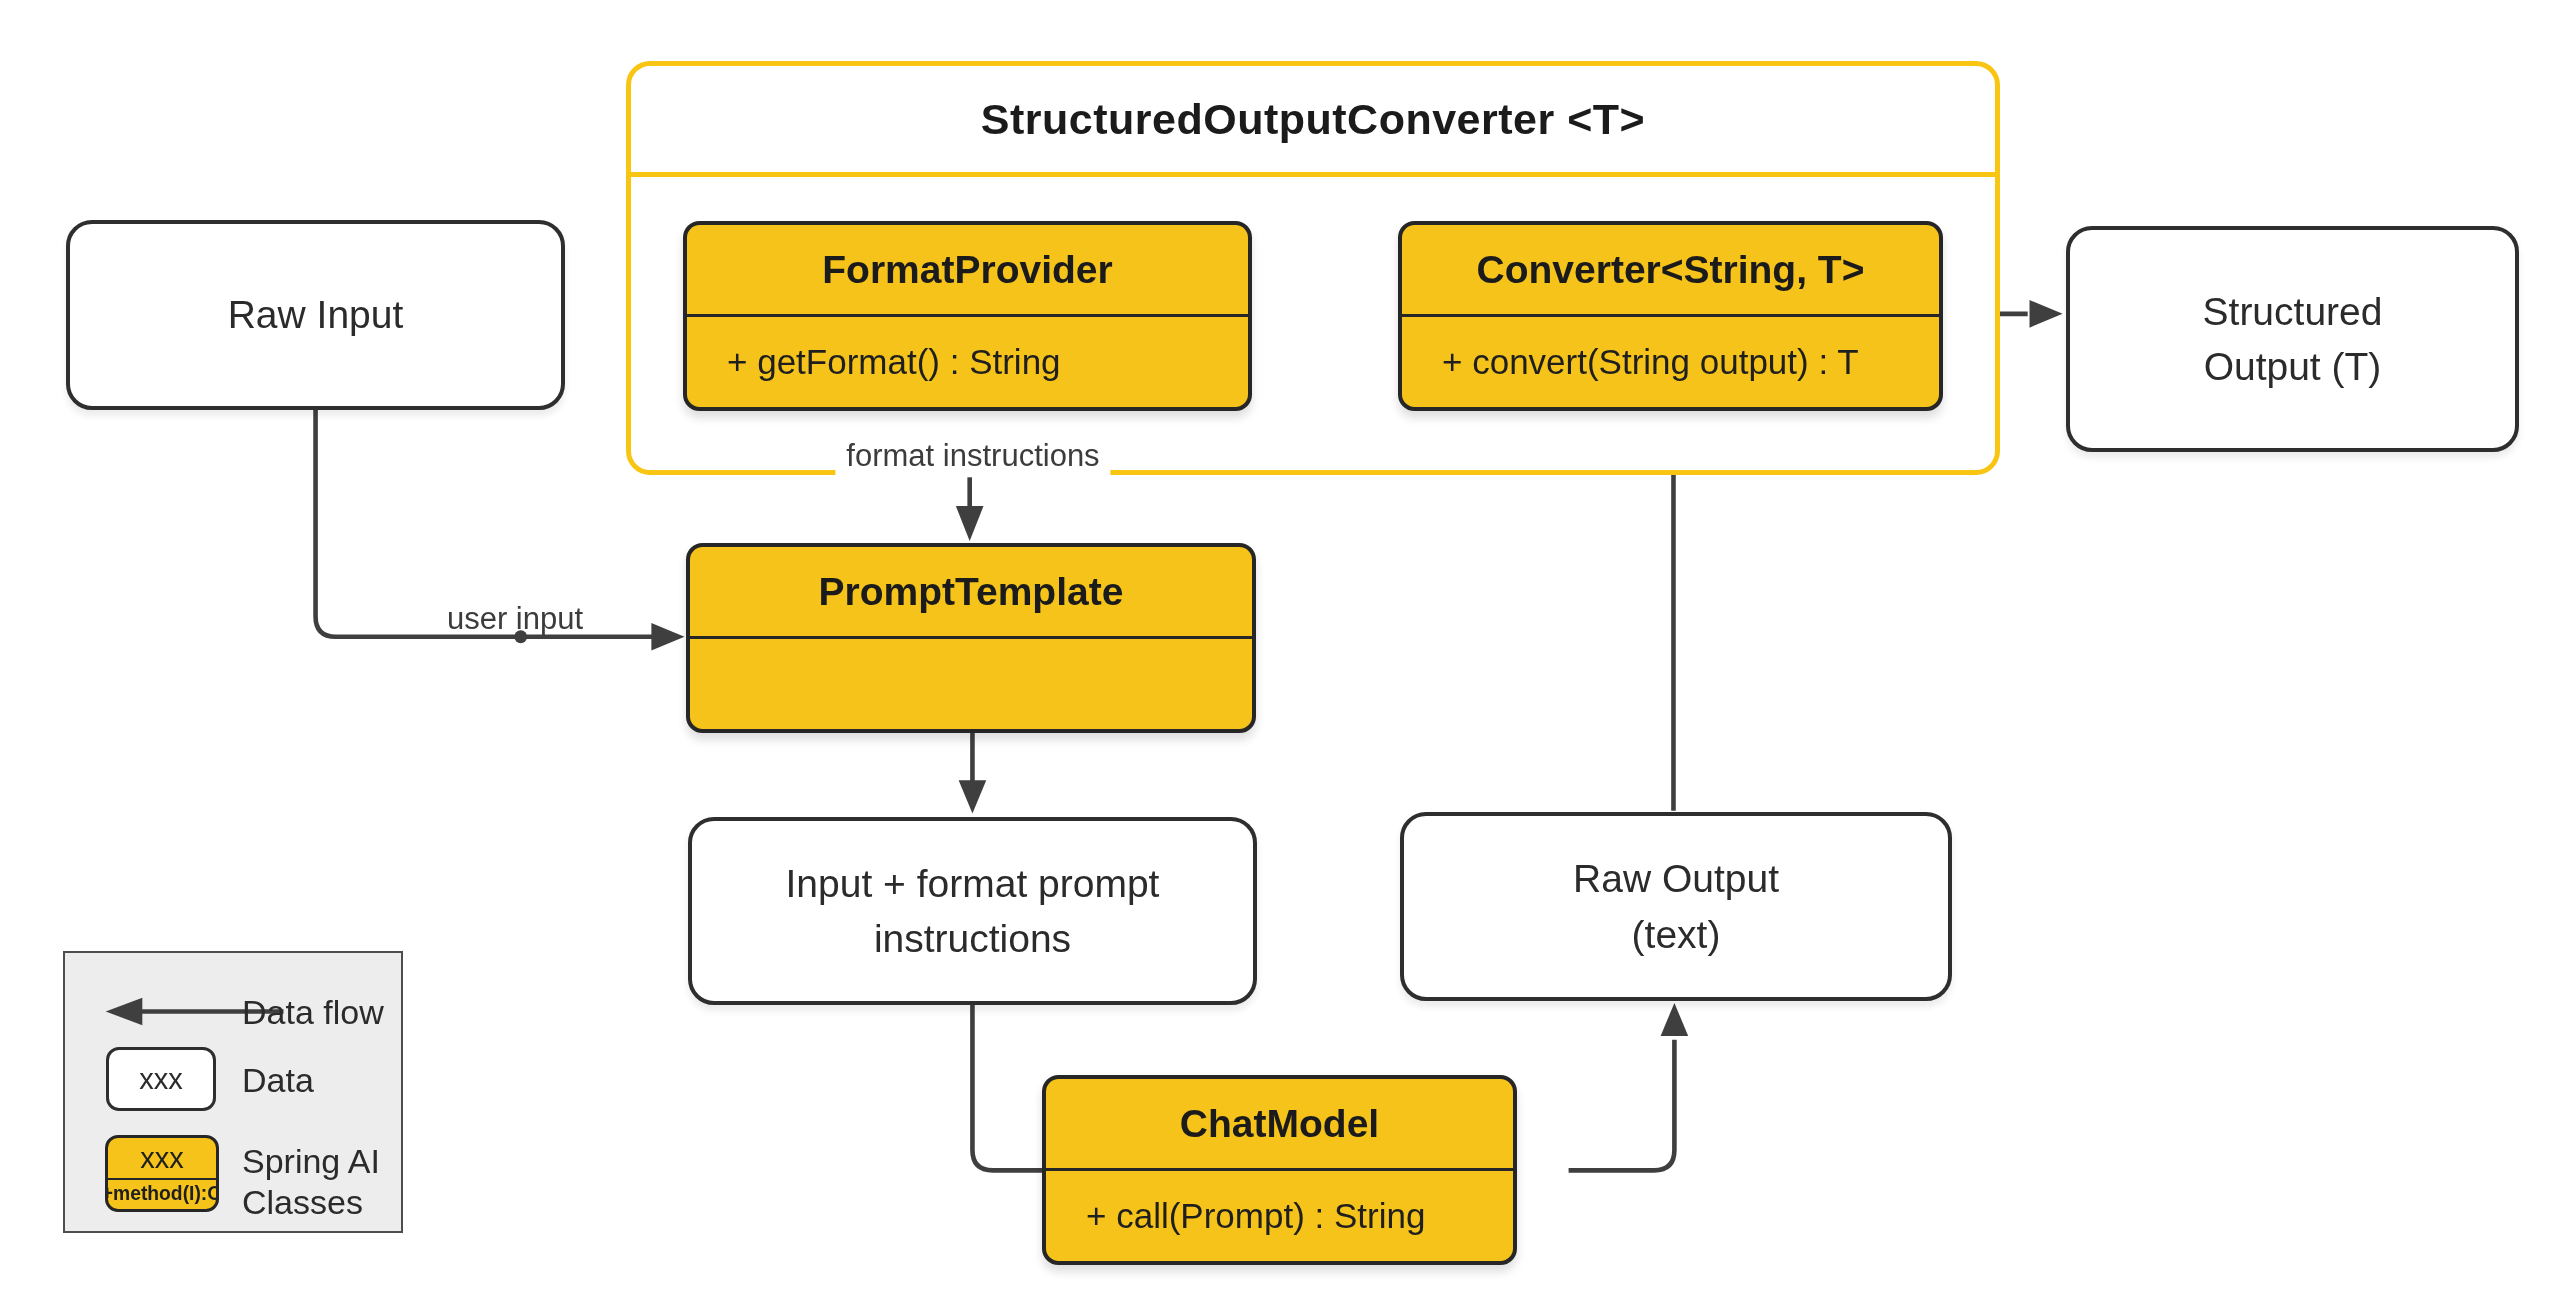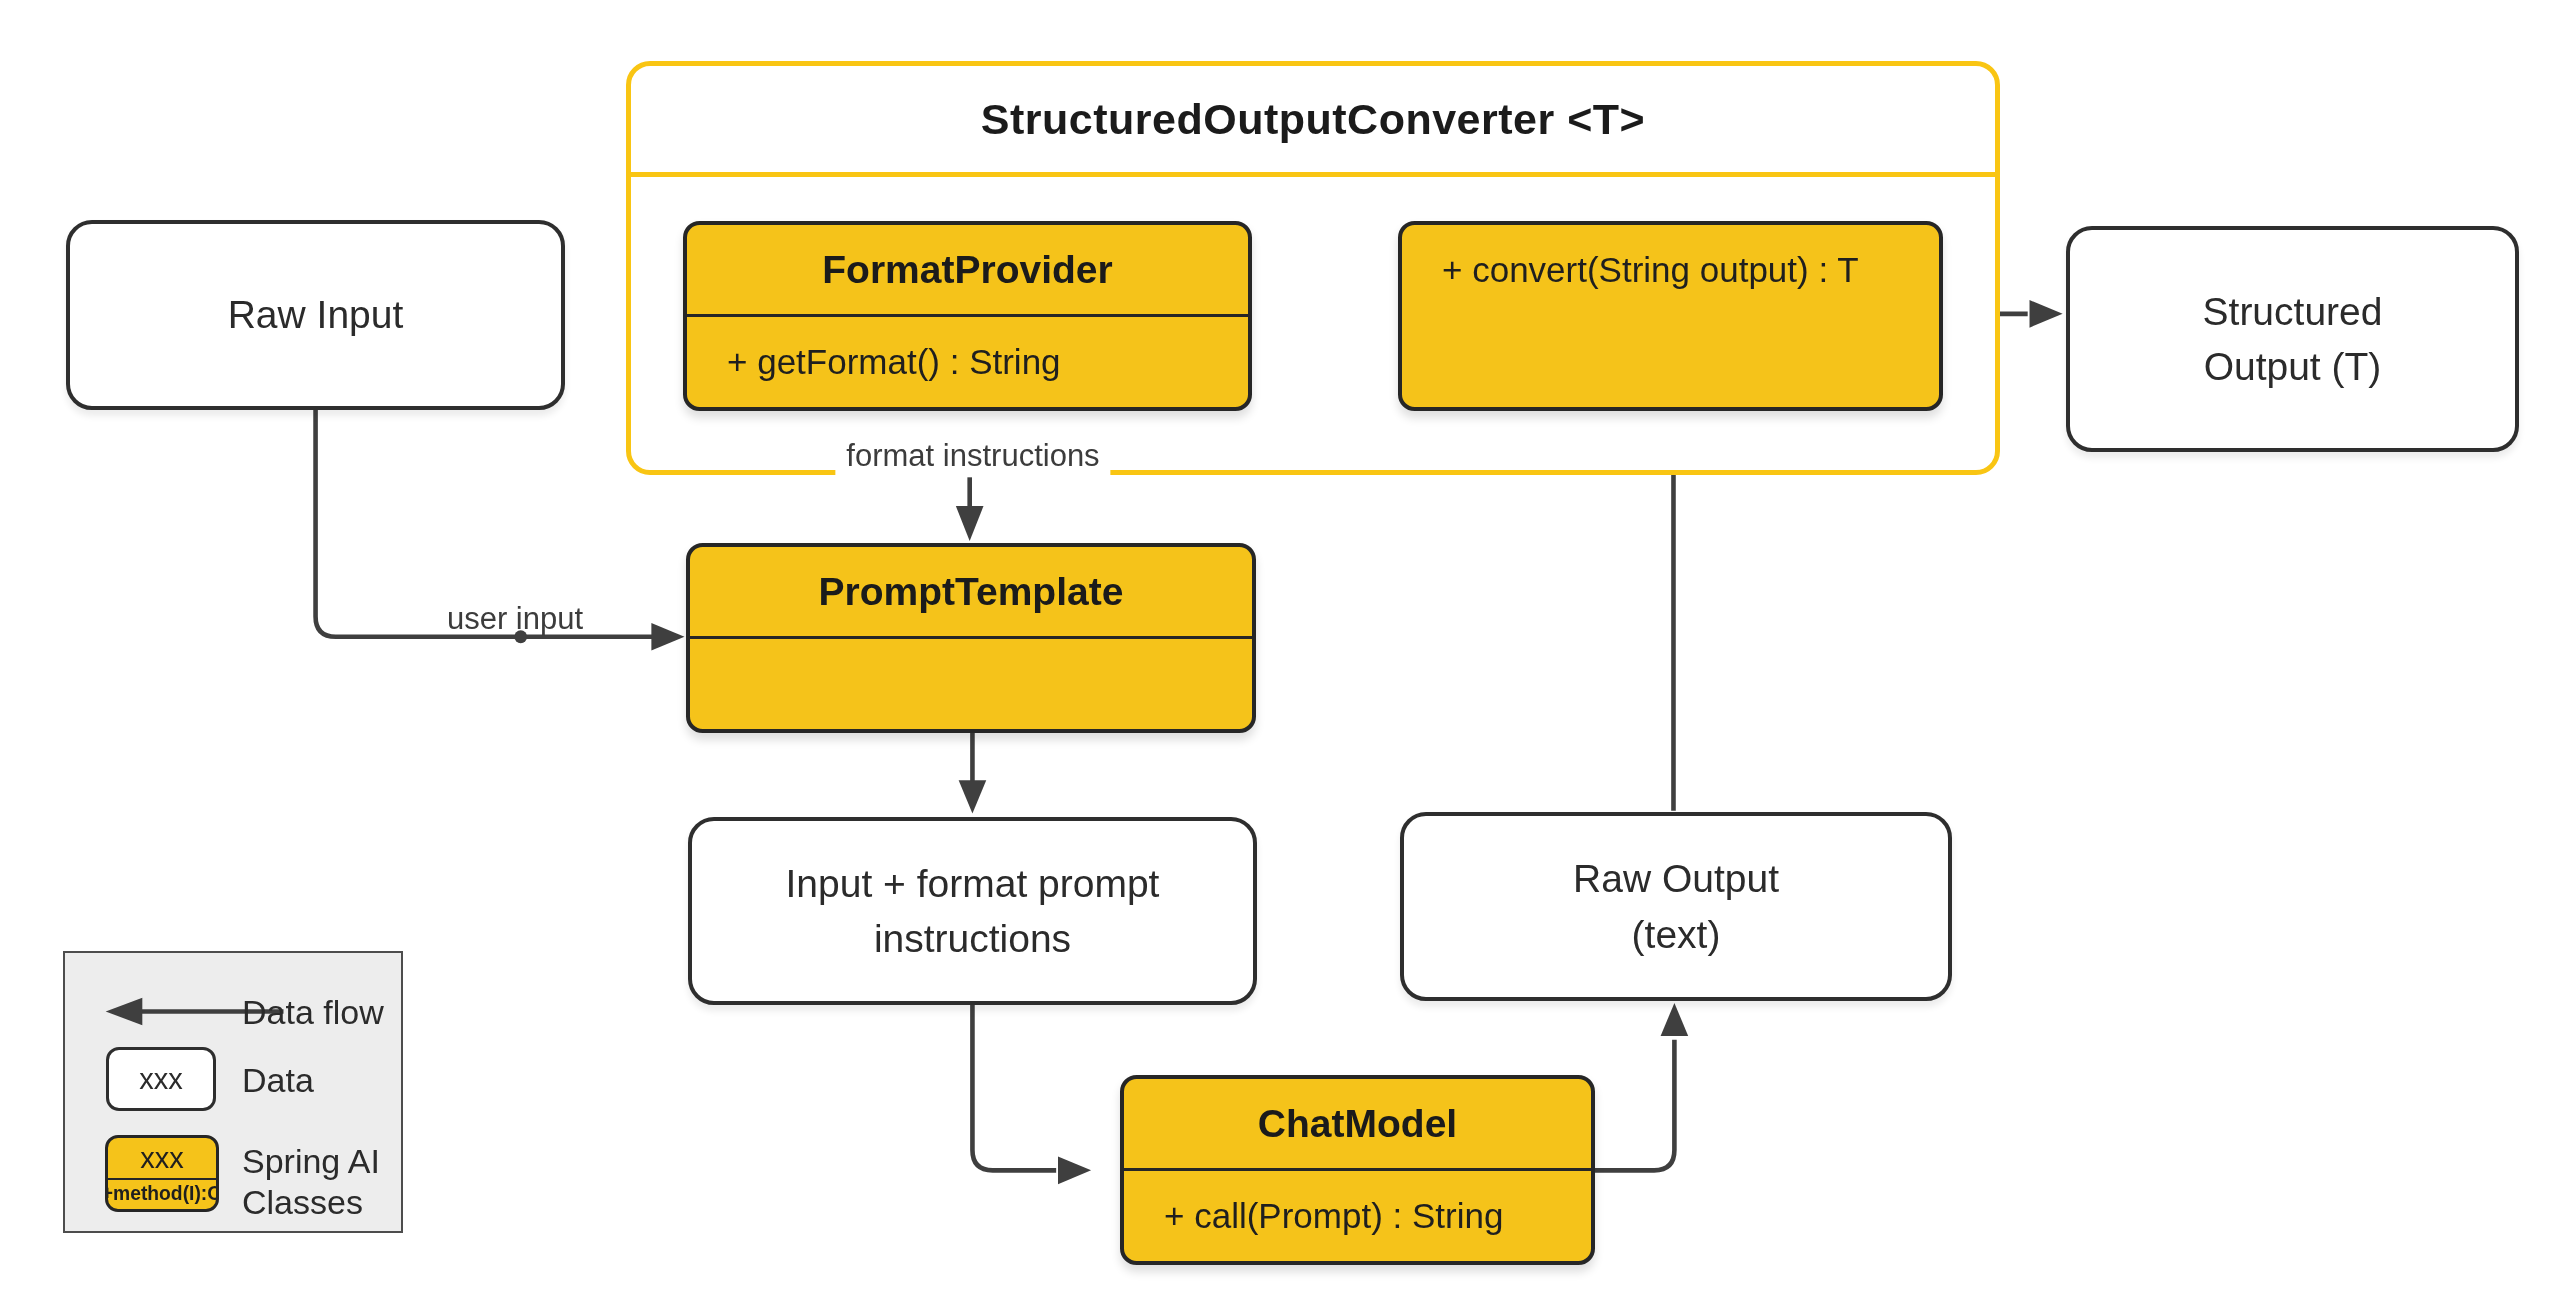--- a/index.html
+++ b/index.html
@@ -114,29 +114,30 @@
   <div class="container-box">
     <div class="container-title">StructuredOutputConverter &lt;T&gt;</div>
   </div>
 
   <div class="class-box" style="left:683px;top:221px;width:569px;height:190px;">
     <div class="class-title">FormatProvider</div>
     <div class="class-method">+ getFormat() : String</div>
   </div>
 
   <div class="class-box" style="left:1398px;top:221px;width:545px;height:190px;">
+    <div class="class-title">Converter&lt;String, T&gt;</div>
     <div class="class-method">+ convert(String output) : T</div>
   </div>
 
   <div class="class-box" style="left:686px;top:543px;width:570px;height:190px;">
     <div class="class-title">PromptTemplate</div>
     <div class="class-method"></div>
   </div>
 
-  <div class="class-box" style="left:1120px;top:1075px;width:475px;height:190px;text-align:center;">
+  <div class="class-box" style="left:1042px;top:1075px;width:475px;height:190px;text-align:center;">
     <div class="class-title">ChatModel</div>
     <div class="class-method">+ call(Prompt) : String</div>
   </div>
 
   <div class="data-node" style="left:66px;top:220px;width:499px;height:190px;">Raw Input</div>
 
   <div class="data-node" style="left:688px;top:817px;width:569px;height:188px;">Input + format prompt
 instructions</div>
 
   <div class="data-node" style="left:2066px;top:226px;width:453px;height:226px;">Structured

